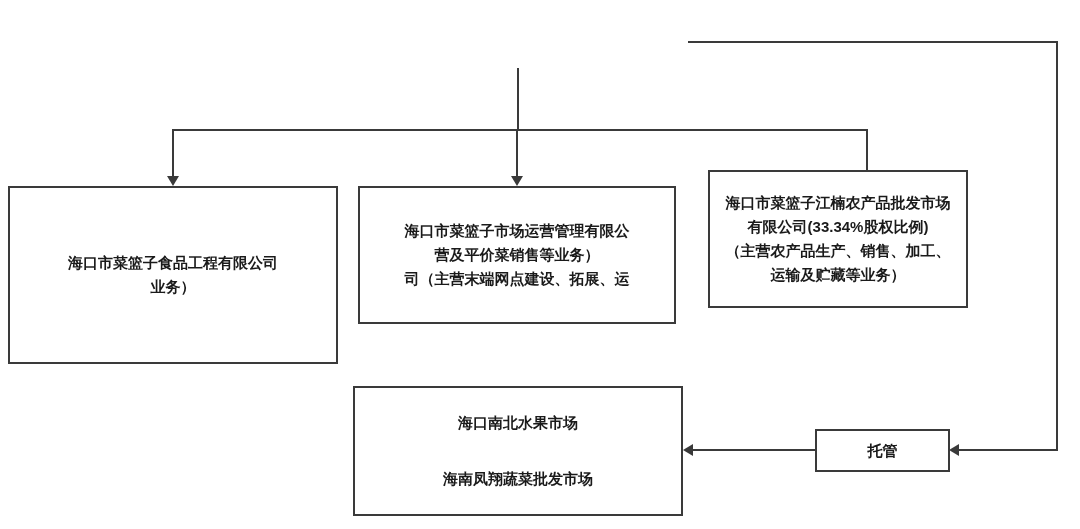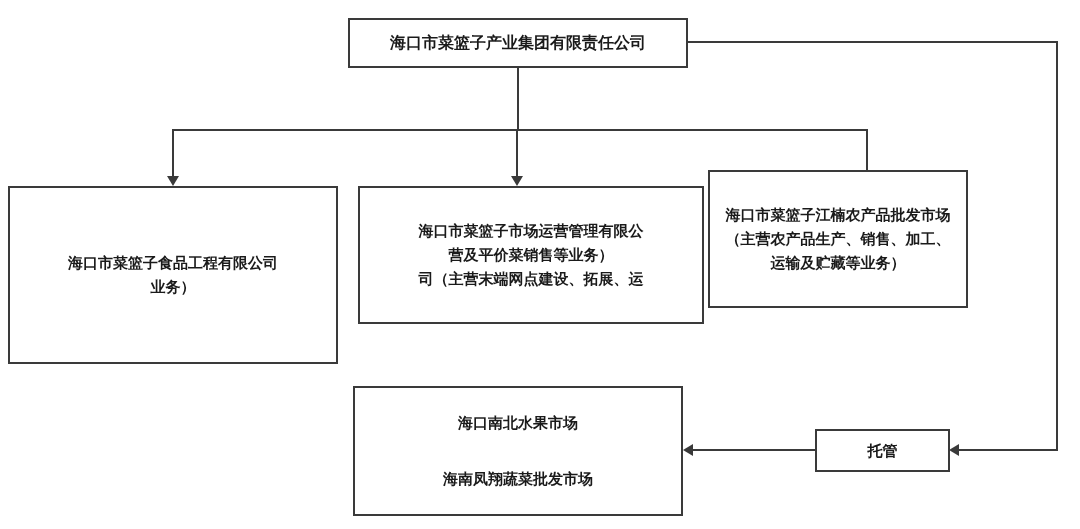--- a/index.html
+++ b/index.html
@@ -25,21 +25,21 @@
     justify-content: center;
     align-items: center;
     text-align: center;
     font-weight: 700;
     font-size: 15px;
     line-height: 24px;
     box-sizing: border-box;
   }
   .root-box   { left: 348px; top: 18px;  width: 340px; height: 50px;  font-size: 16px; }
   .sub-box-1  { left: 8px;   top: 186px; width: 330px; height: 178px; }
-  .sub-box-2  { left: 358px; top: 186px; width: 346px; height: 138px; }
+  .sub-box-2  { left: 358px; top: 186px; width: 318px; height: 138px; }
   .sub-box-3  { left: 708px; top: 170px; width: 260px; height: 138px; }
   .bottom-box { left: 353px; top: 386px; width: 330px; height: 130px; gap: 32px; }
   .trust-box  { left: 815px; top: 429px; width: 135px; height: 43px; text-align: center;  }
 
   .conn {
     position: absolute;
     background: #3a3a3a;
   }
   
   .conn-stem    { left: 517px; top: 68px;  width: 2px;   height: 62px; }
@@ -74,23 +74,20 @@
     border-right: 10px solid #3a3a3a;
   }
   .arrow-trust  { left: 949px; top: 444px; }
   .arrow-bottom { left: 683px; top: 444px; }
 </style>
 </head>
 <body>
 
 <div class="canvas">
 
-  <div class="box root-box">
-    <span>海口市菜篮子产业集团有限责任公司</span>
-  </div>
 
   <div class="conn conn-stem"></div>
   <div class="conn conn-branch"></div>
   <div class="conn conn-drop-1"></div>
   <div class="conn conn-drop-2"></div>
   <div class="conn conn-drop-3"></div>
   <div class="arrow-down arrow-d1"></div>
   <div class="arrow-down arrow-d2"></div>
   <div class="arrow-down arrow-d3"></div>
 
@@ -107,20 +104,21 @@
   </div>
 
   <div class="box sub-box-2">
     <div>海口市菜篮子市场运营管理有限公</div>
     <div>营及平价菜销售等业务）</div>
     <div>司（主营末端网点建设、拓展、运</div>
   </div>
 
   <div class="box sub-box-3">
     <div>海口市菜篮子江楠农产品批发市场</div>
+    <div>有限公司(33.34%股权比例)</div>
     <div>（主营农产品生产、销售、加工、</div>
     <div>运输及贮藏等业务）</div>
   </div>
 
   <div class="box bottom-box">
     <div>海口南北水果市场</div>
     <div>海南凤翔蔬菜批发市场</div>
   </div>
 
   <div class="box trust-box">

